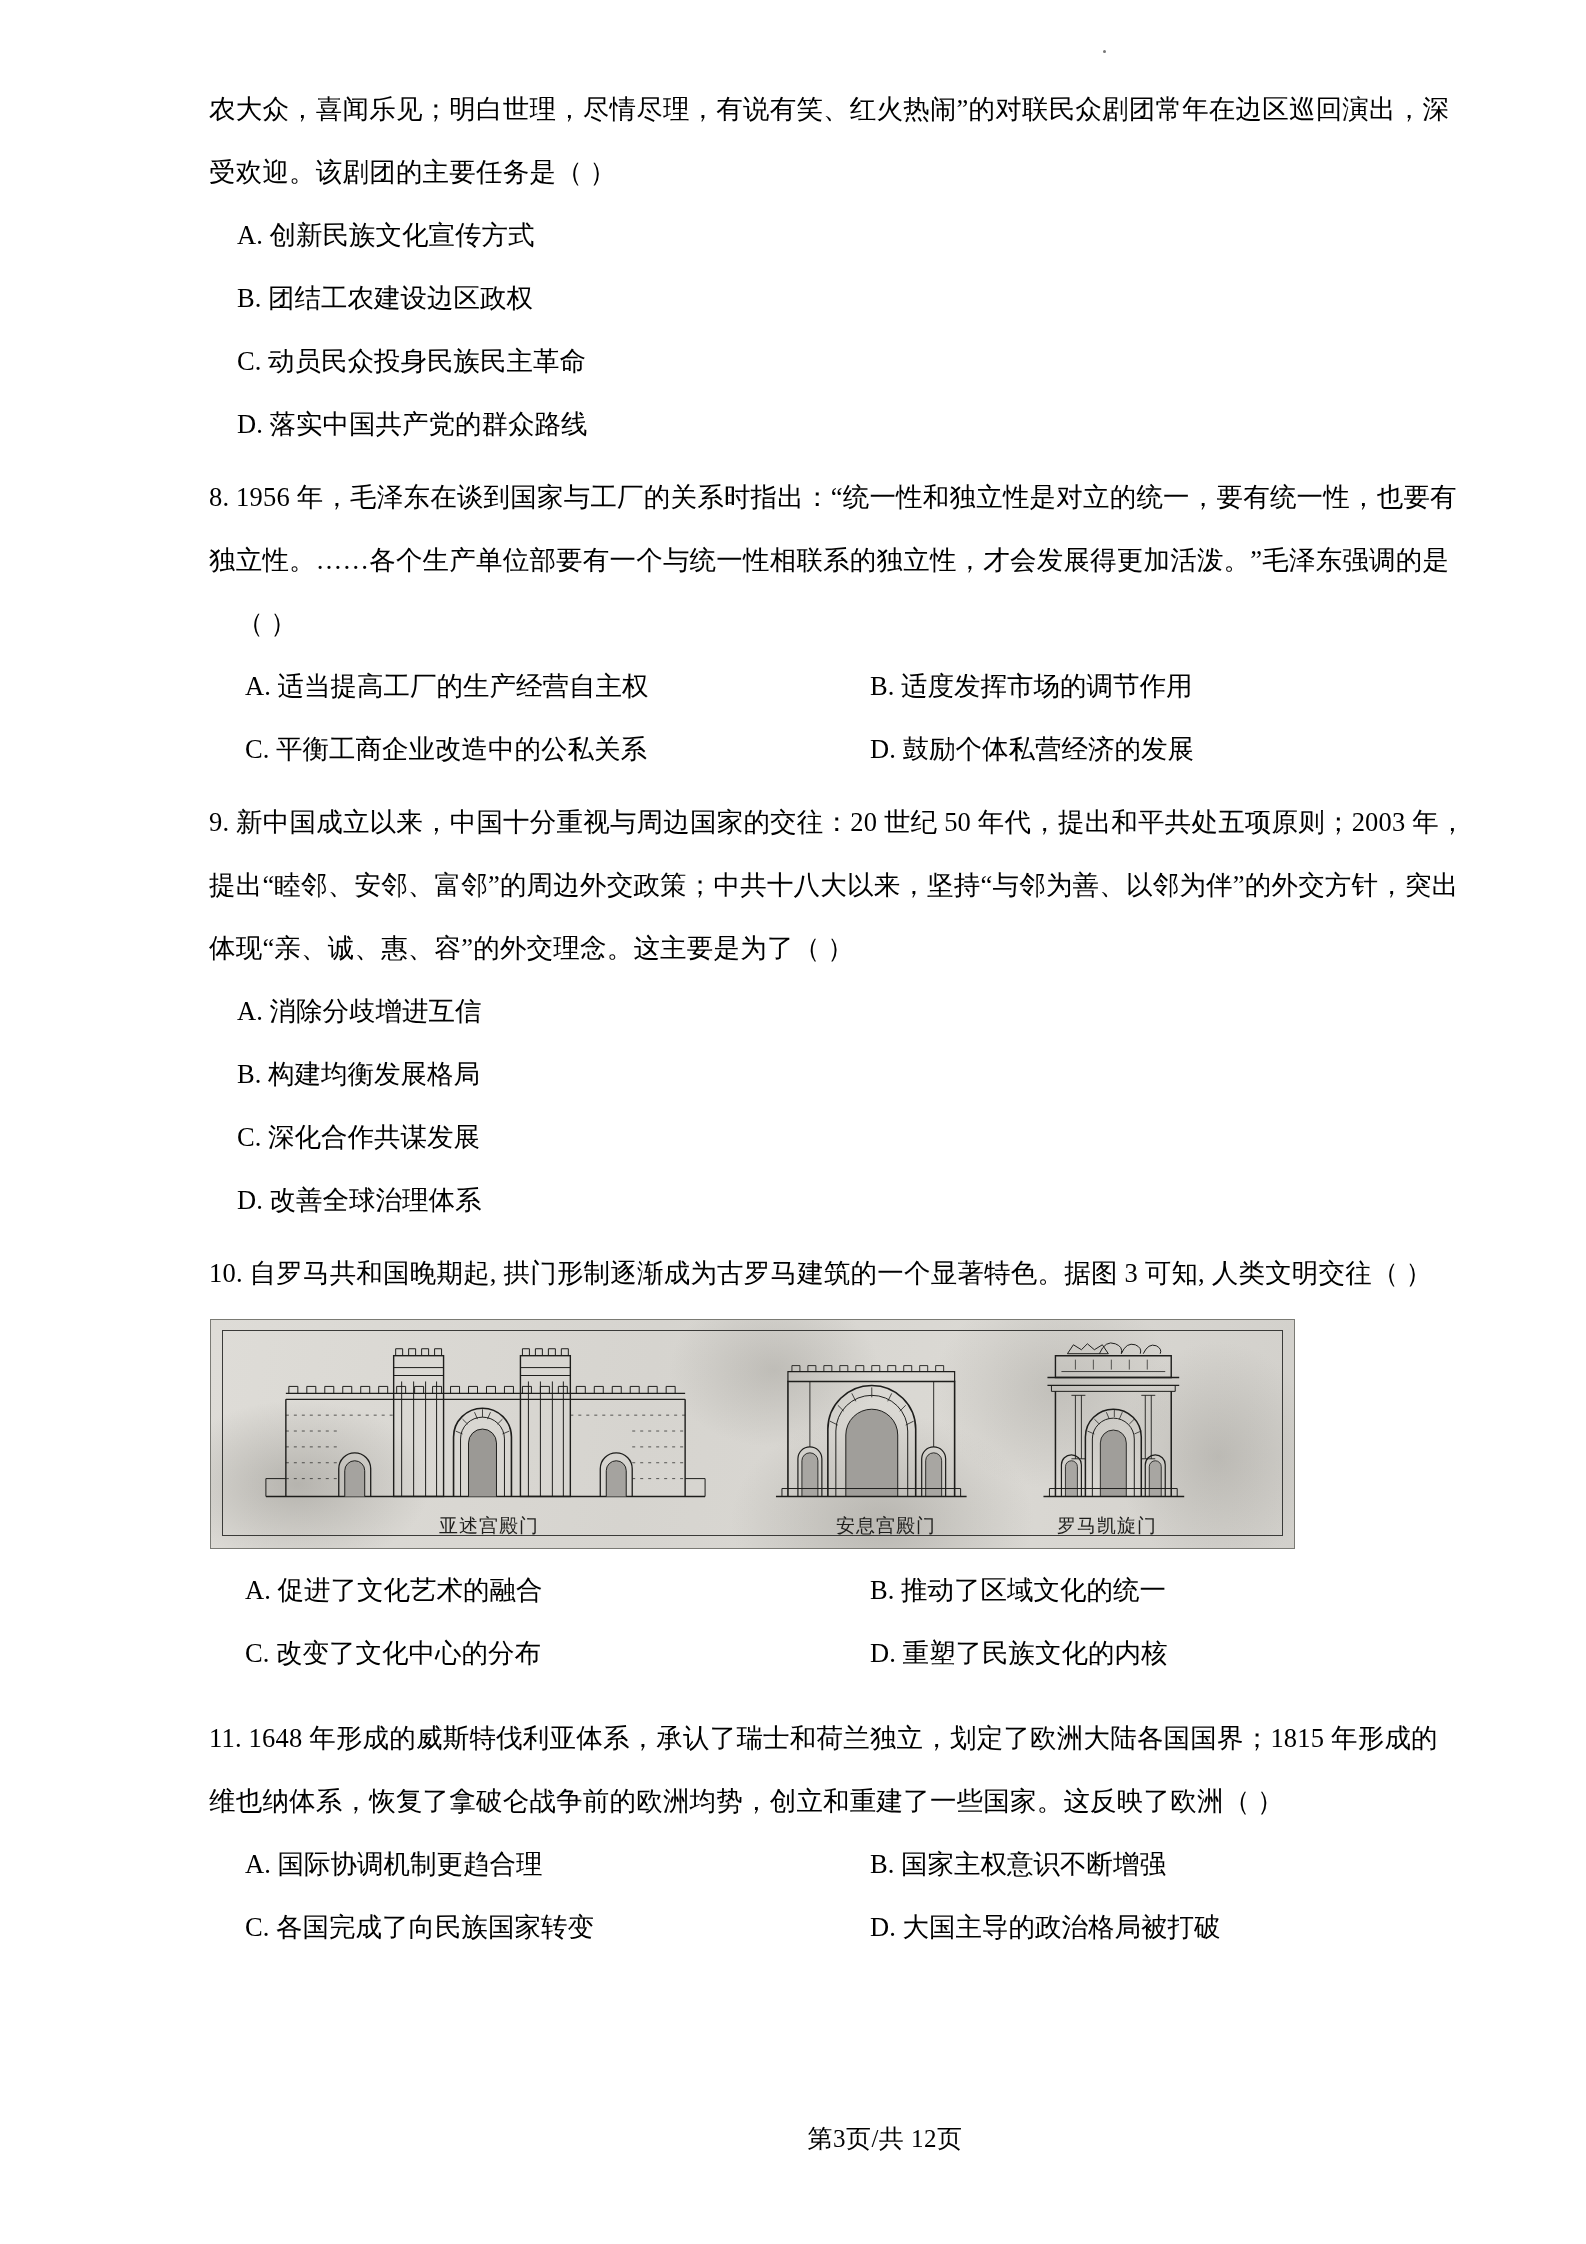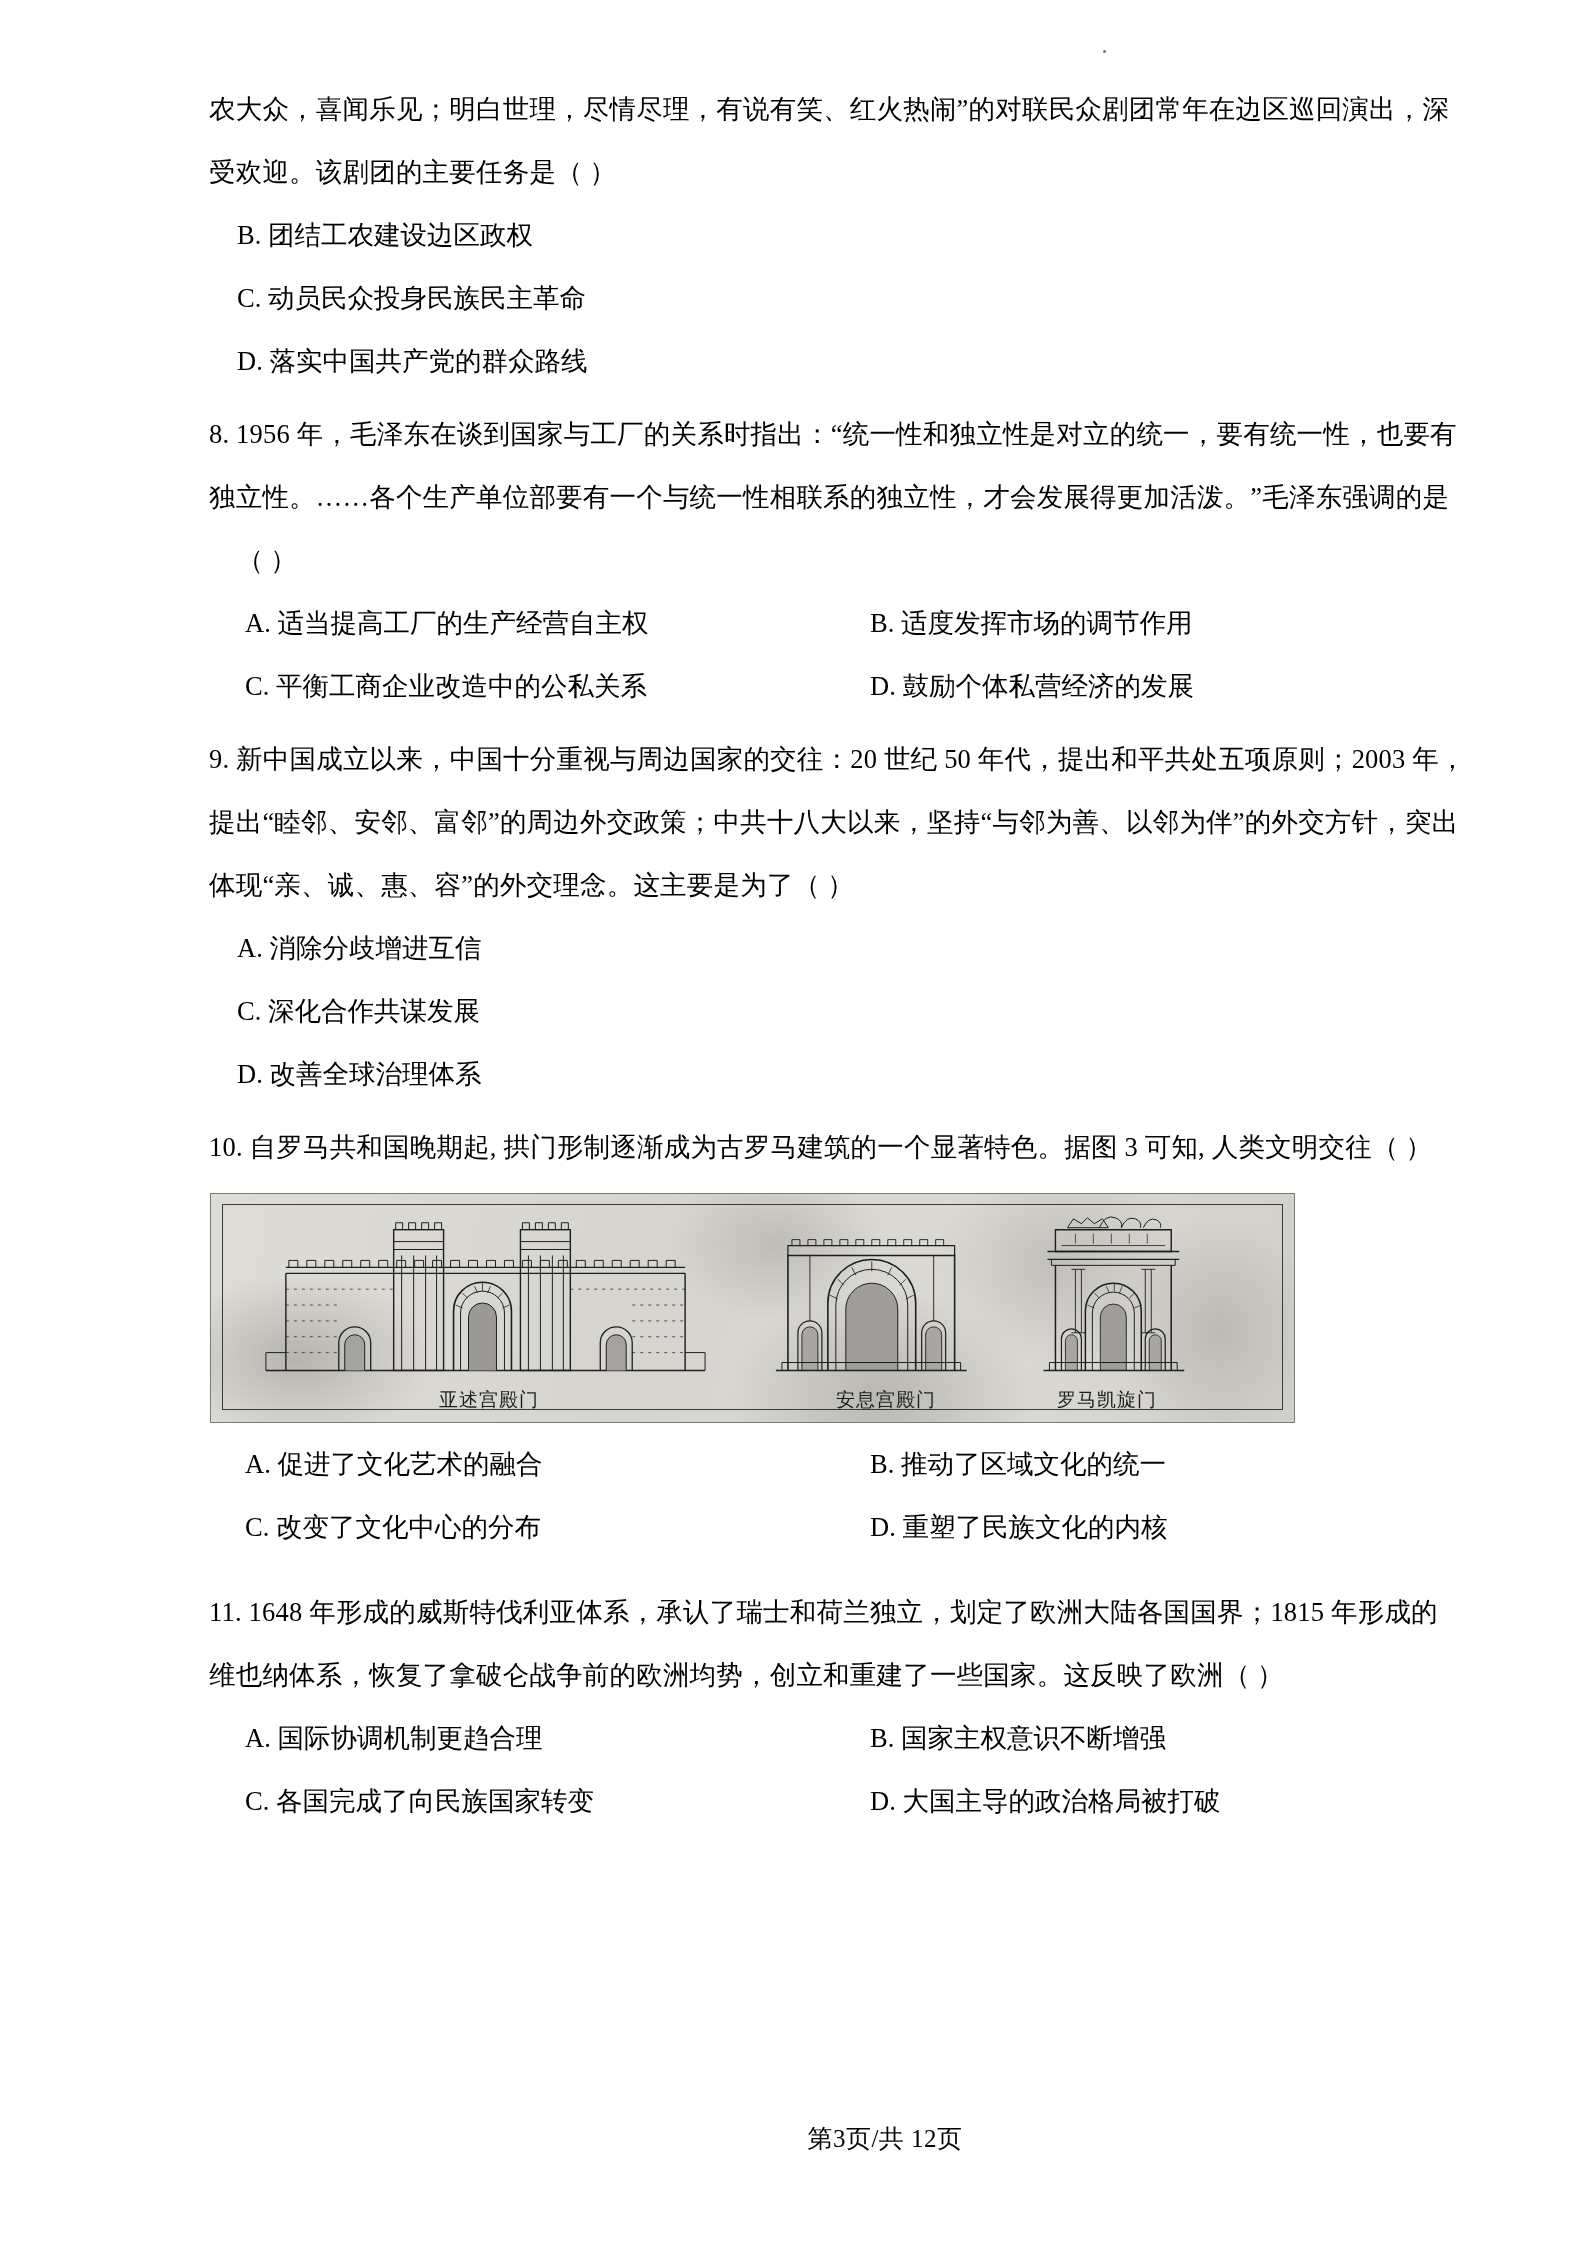--- a/index.html
+++ b/index.html
@@ -135,20 +135,21 @@
 
 <div class="page">
 
   <div class="top-dot"></div>
 
   <div class="content">
 
     <div>
       <p class="para">农大众，喜闻乐见；明白世理，尽情尽理，有说有笑、红火热闹”的对联民众剧团常年在边区巡回演出，深</p>
       <p class="para">受欢迎。该剧团的主要任务是（    ）</p>
+      <p class="opt-line">A. 创新民族文化宣传方式</p>
       <p class="opt-line">B. 团结工农建设边区政权</p>
       <p class="opt-line">C. 动员民众投身民族民主革命</p>
       <p class="opt-line">D. 落实中国共产党的群众路线</p>
     </div>
 
     <div class="spacer-s"></div>
 
     <div>
       <p class="para">8. 1956 年，毛泽东在谈到国家与工厂的关系时指出：“统一性和独立性是对立的统一，要有统一性，也要有</p>
       <p class="para">独立性。……各个生产单位部要有一个与统一性相联系的独立性，才会发展得更加活泼。”毛泽东强调的是</p>
@@ -163,20 +164,21 @@
       </div>
     </div>
 
     <div class="spacer-s"></div>
 
     <div>
       <p class="para">9. 新中国成立以来，中国十分重视与周边国家的交往：20 世纪 50 年代，提出和平共处五项原则；2003 年，</p>
       <p class="para">提出“睦邻、安邻、富邻”的周边外交政策；中共十八大以来，坚持“与邻为善、以邻为伴”的外交方针，突出</p>
       <p class="para">体现“亲、诚、惠、容”的外交理念。这主要是为了（    ）</p>
       <p class="opt-line">A. 消除分歧增进互信</p>
+      <p class="opt-line">B. 构建均衡发展格局</p>
       <p class="opt-line">C. 深化合作共谋发展</p>
       <p class="opt-line">D. 改善全球治理体系</p>
     </div>
 
     <div class="spacer-s"></div>
 
     <div>
       <p class="para">10. 自罗马共和国晚期起, 拱门形制逐渐成为古罗马建筑的一个显著特色。据图 3 可知, 人类文明交往（    ）</p>
 
       <div class="figure-wrap">

